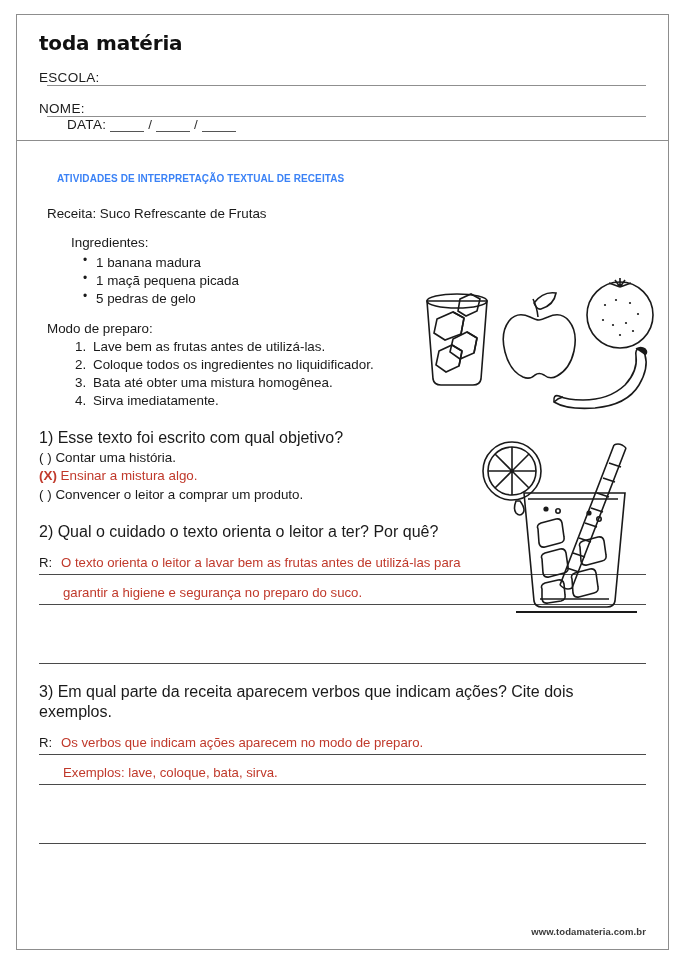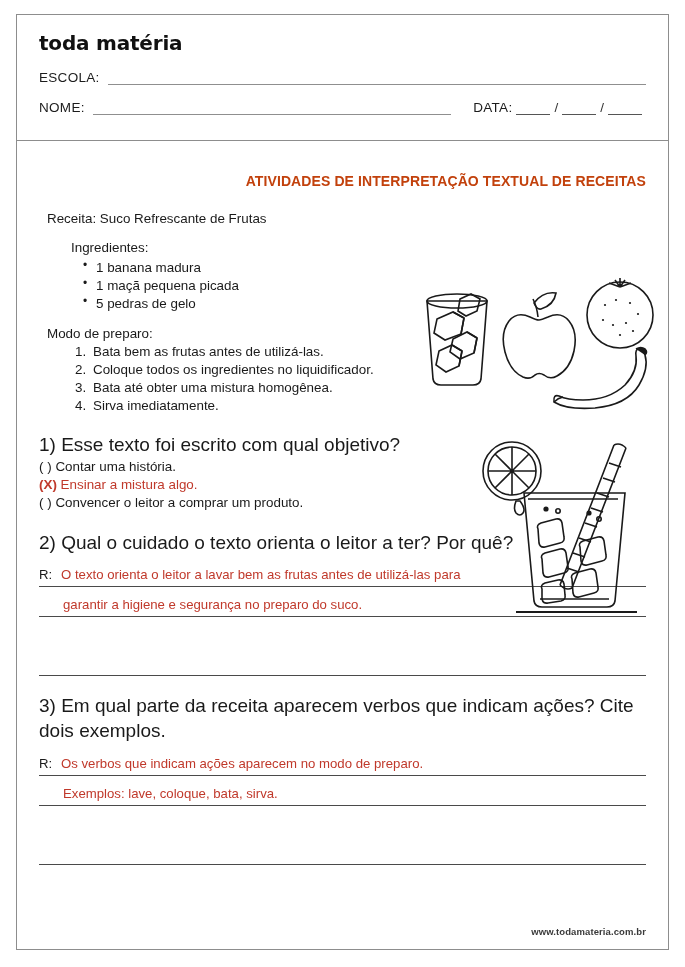--- a/index.html
+++ b/index.html
@@ -41,39 +41,39 @@
   }
   .logo {
     font-family: "DejaVu Sans", sans-serif;
     font-size: 20px;
     font-weight: bold;
     letter-spacing: -0.2px;
     color: #111;
   }
   .field-row {
     display: flex;
-    align-items: flex-end;
     margin-top: 15px;
     font-size: 13.5px;
     color: #1c1c1c;
+    flex-direction: column;
   }
   .field-label {
     white-space: nowrap;
     letter-spacing: 0.3px;
   }
   .rule {
     flex: 1;
     border-bottom: 1.4px solid #8f8f8f;
     height: 11px;
     margin-left: 8px;
   }
   .date-group {
     display: flex;
     align-items: flex-end;
-    margin-left: 22px;
+    margin-left: 28px;
     white-space: nowrap;
   }
   .date-label {
     font-size: 13.5px;
     letter-spacing: 0.3px;
   }
   .date-slot {
     width: 34px;
     border-bottom: 1.4px solid #555;
     height: 11px;
@@ -82,25 +82,25 @@
   .slash {
     font-size: 13.5px;
     color: #333;
   }
   
   .content {
     position: relative;
     padding: 24px 22px 0 22px;
   }
   .title {
-    text-align: right;
-    font-size: 14px;
+    text-align: left;
+    font-size: 10px;
     font-weight: bold;
     letter-spacing: 0.1px;
-    color: #c2410c;
+    color: #3b82f6;
     margin: 8px 0 0 0;
     padding-left: 18px;
   }
   .instruction {
     font-size: 13.6px;
     font-weight: bold;
     margin-top: 12px;
     color: #111;
   }
   .recipe-title {
@@ -151,21 +151,21 @@
   }
   ol.steps li:before {
     content: counter(st) ".";
     position: absolute;
     left: 0;
     top: 0;
   }
   
   .q-block { margin-top: 18px; }
   .q-text {
-    font-size: 19px;
+    font-size: 16px;
     line-height: 1.3;
     color: #1a1a1a;
   }
   .q1-width { max-width: 400px; }
   .opt {
     font-size: 13.4px;
     line-height: 1.36;
     color: #1a1a1a;
   }
   .opt.answered { color: #c0392b; }
@@ -259,21 +259,21 @@
 
       <div class="ingredients-head">Ingredientes:</div>
       <ul class="ing">
         <li>1 banana madura</li>
         <li>1 maçã pequena picada</li>
         <li>5 pedras de gelo</li>
       </ul>
 
       <div class="prep-head">Modo de preparo:</div>
       <ol class="steps">
-        <li>Bata bem as frutas antes de utilizá-las.</li>
+        <li>Lave bem as frutas antes de utilizá-las.</li>
         <li>Coloque todos os ingredientes no liquidificador.</li>
         <li>Bata até obter uma mistura homogênea.</li>
         <li>Sirva imediatamente.</li>
       </ol>
 
       <div class="q-block">
         <div class="q-text q1-width">1) Esse texto foi escrito com qual objetivo?</div>
         <div class="opt">
           <span class="box">(   )</span>
           <span>Contar uma história.</span>

